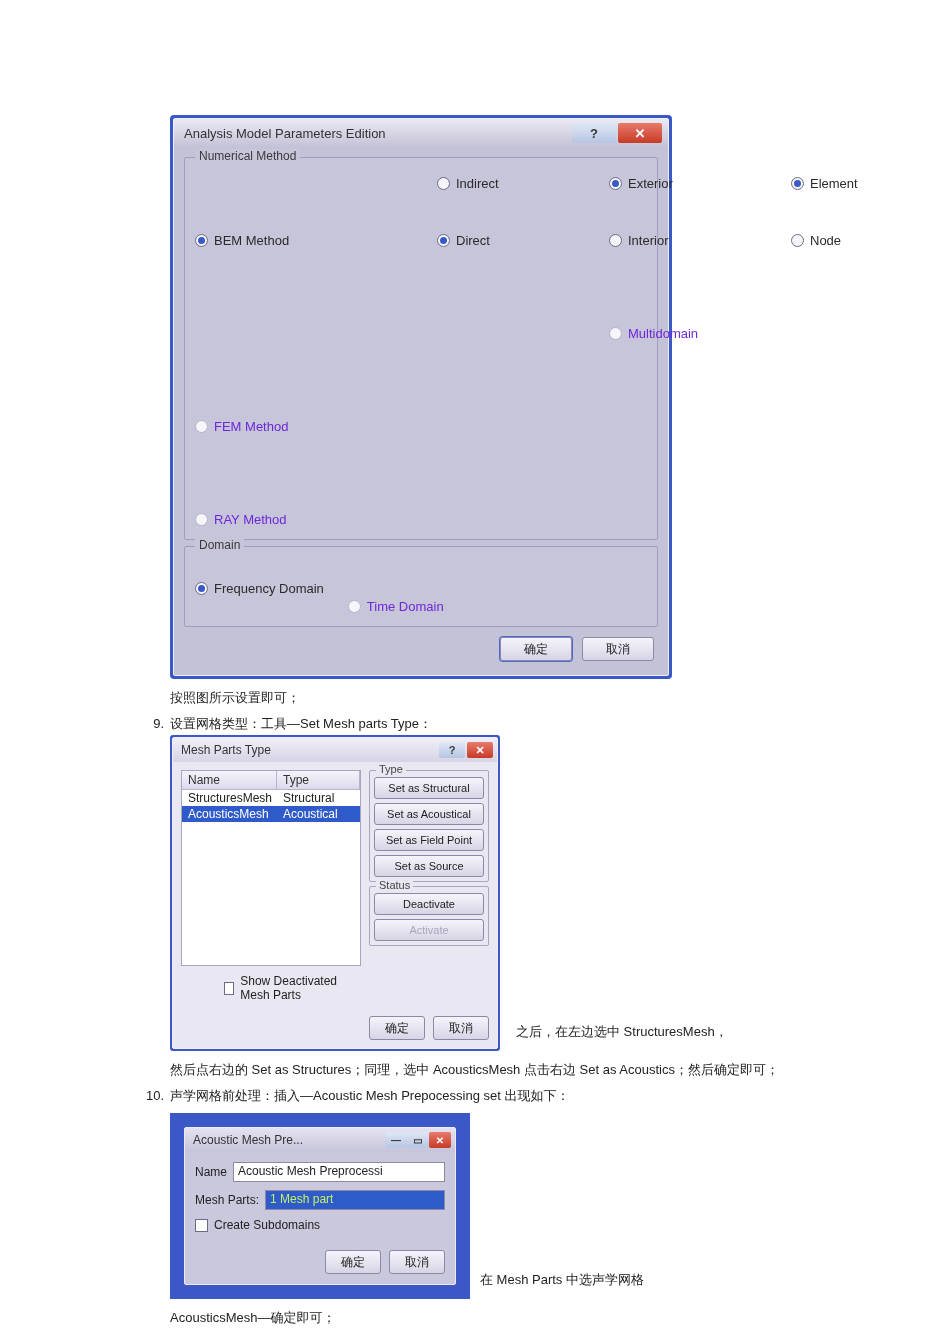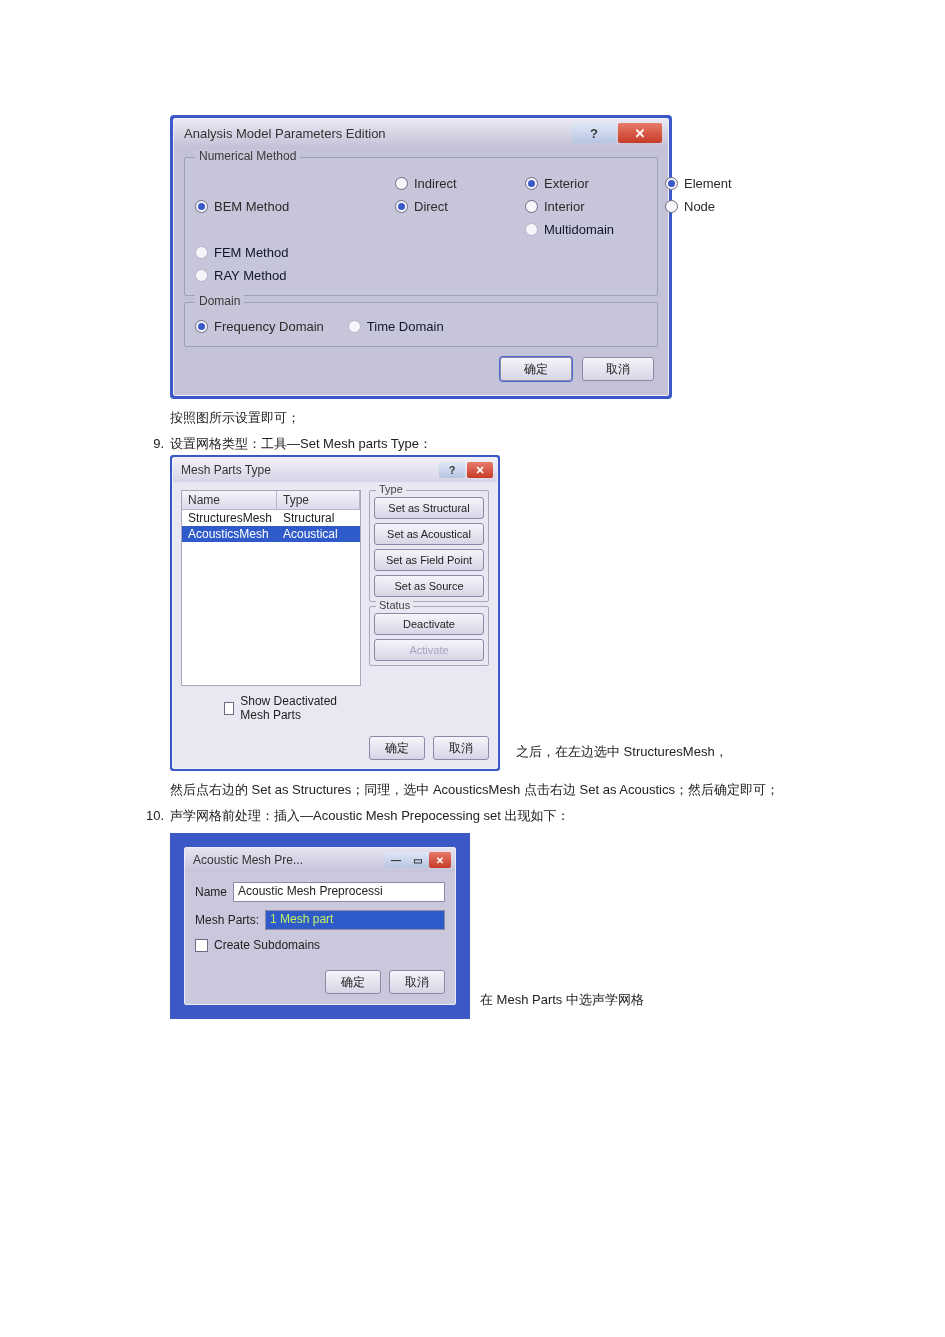--- a/index.html
+++ b/index.html
@@ -74,28 +74,29 @@
     background: #c7c5d9;
     padding: 0 4px;
     color: #3a3a3a;
     font-size: 12px;
   }
   .nm-grid {
     display: grid;
     grid-template-columns: 200px 130px 140px 120px;
     row-gap: 8px;
     padding-top: 6px;
+    gap: 42px;
   }
   .radio {
     display: flex;
     align-items: center;
     gap: 6px;
     color: #2a2a2a;
   }
-  .radio.disabled { color: #0f172a; }
+  .radio.disabled { color: #6d28d9; margin-top: 36px; }
   .rdot {
     width: 13px; height: 13px;
     border: 1px solid #6b6b85;
     border-radius: 50%;
     background: #f5f5fa;
     display: flex; align-items:center; justify-content:center;
   }
   .radio.disabled .rdot { border-color:#b4b2c8; }
   .rdot .fill {
     width: 7px; height: 7px; border-radius: 50%;
@@ -447,14 +448,15 @@
           <div class="dlg3-footer">
             <div class="wbtn" style="min-width:56px;">确定</div>
             <div class="wbtn" style="min-width:56px;">取消</div>
           </div>
         </div>
       </div>
     </div>
     <span class="narr" style="margin:0 0 8px 4px;">在 Mesh Parts  中选声学网格</span>
   </div>
 
+  <div class="narr">AcousticsMesh—确定即可；</div>
 
 </div>
 
 </body></html>

